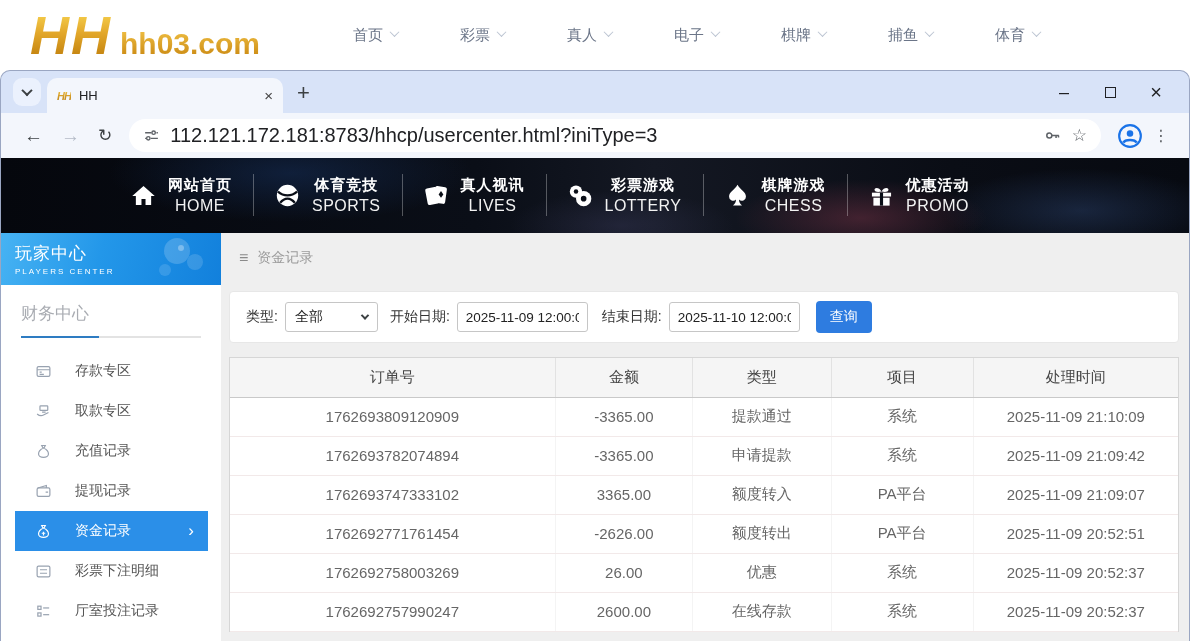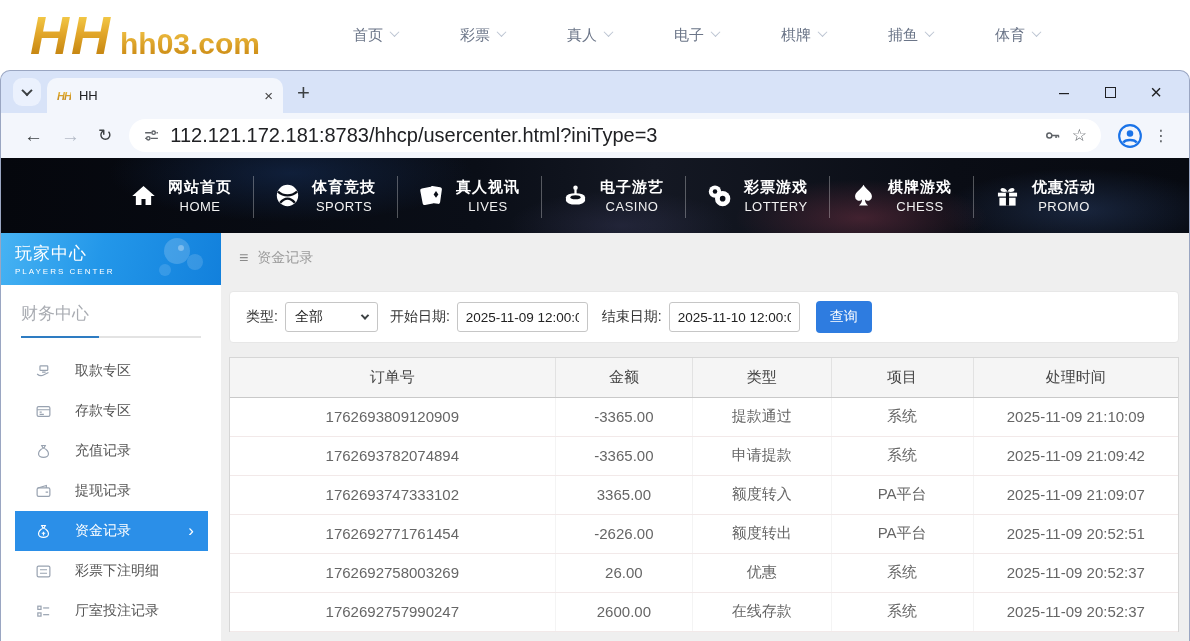--- a/index.html
+++ b/index.html
@@ -63,21 +63,21 @@
       radial-gradient(260px 70px at 290px 20%, rgba(25,55,105,.45), transparent 70%),
       radial-gradient(160px 50px at 620px 90%, rgba(70,70,110,.3), transparent 70%),
       linear-gradient(90deg,#05070D,#0A0E17 40%,#141823 55%,#0A0D15 80%,#070A11); }
   .gn-item { display:flex; align-items:center; gap:11px; padding:0 21px; position:relative; cursor:pointer; }
   .gn-item + .gn-item::before { content:""; position:absolute; left:0; top:-2px; height:42px;
     border-left:1px solid rgba(255,255,255,.30); }
   .gn-icon { width:27px; height:27px; display:flex; }
   .gn-icon svg { width:100%; height:100%; }
   .gn-text { display:flex; flex-direction:column; align-items:center; }
   .gn-zh { color:#fff; font-size:15px; font-weight:700; letter-spacing:1px; }
-  .gn-en { color:#F2F2F2; font-size:13px; margin-top:2px; letter-spacing:.5px; }
+  .gn-en { color:#F2F2F2; font-size:16px; margin-top:2px; letter-spacing:.5px; }
 
   
   .content { height:409px; display:flex; background:#EFEFEF; }
   .sidebar { width:220px; background:#fff; flex:none; }
   .sb-head { height:52px; background:linear-gradient(105deg,#47B3F3,#2397E9 45%,#1280DC);
     color:#fff; padding:9px 0 0 14px; position:relative; overflow:hidden; }
   .sb-head-zh { font-size:17px; letter-spacing:1px; }
   .sb-head-en { font-size:8px; letter-spacing:2px; margin-top:2px; }
   .sb-watermark { position:absolute; right:6px; top:2px; width:80px; height:50px; opacity:.9; }
   .sb-section { margin:17px 20px 0; color:#A9ACB2; font-size:17px; }
@@ -263,37 +263,20 @@
             <path d="M16 8 l2.1 3 -2.1 3 -2.1 -3 z" fill="#0A0E17"></path>
           </svg>
 
         </span>
         <span class="gn-text">
           <span class="gn-zh">真人视讯</span>
           <span class="gn-en">LIVES</span>
         </span>
       </div>
 
-      <div class="gn-item">
-        <span class="gn-icon">
-
-          <svg viewBox="0 0 24 24">
-            <circle cx="12" cy="5" r="2" fill="#fff"></circle>
-            <rect x="11" y="6.5" width="2" height="5.5" fill="#fff"></rect>
-            <ellipse cx="12" cy="13.5" rx="8.5" ry="3.6" fill="#fff"></ellipse>
-            <path d="M3.5 14 v2.5 a8.5 3.6 0 0 0 17 0 V14" fill="#fff"></path>
-            <ellipse cx="12" cy="13.5" rx="4.5" ry="1.8" fill="#0A0E17"></ellipse>
-          </svg>
-
-        </span>
-        <span class="gn-text">
-          <span class="gn-zh">电子游艺</span>
-          <span class="gn-en">CASINO</span>
-        </span>
-      </div>
 
       <div class="gn-item">
         <span class="gn-icon">
 
           <svg viewBox="0 0 24 24">
             <circle cx="8" cy="8.5" r="5.5" fill="#fff"></circle>
             <circle cx="14.8" cy="14.8" r="6.8" fill="#fff"></circle>
             <circle cx="8" cy="8.5" r="2" fill="#0A0E17"></circle>
             <circle cx="14.8" cy="14.8" r="2.5" fill="#0A0E17"></circle>
           </svg>
@@ -348,40 +331,40 @@
           <circle cx="30" cy="35" r="6" fill="rgba(255,255,255,.14)"></circle>
           <circle cx="46" cy="13" r="3" fill="rgba(255,255,255,.35)"></circle>
         </svg>
       </div>
       <div class="sb-section">财务中心</div>
       <div class="sb-underline"></div>
       <div class="sb-menu">
 
           <div class="sb-item">
             <span class="sb-icon">
+              <svg viewBox="0 0 24 24" fill="none" stroke="currentColor" stroke-width="1.7">
+                <rect x="3" y="5" width="18" height="14" rx="2"></rect>
+                <path d="M3 9.5 H21 M6.5 13 h3 M6.5 16 h6"></path>
+              </svg>
+
+            </span>
+            <span>存款专区</span>
+
+          </div>
+
+          <div class="sb-item">
+            <span class="sb-icon">
 
               <svg viewBox="0 0 24 24" fill="none" stroke="currentColor" stroke-width="1.7">
                 <rect x="7" y="4" width="11" height="6.5" rx="1"></rect>
                 <path d="M3 15.5 c3.5 3 6 3.2 9 1.4 l7 -3.4 M10 13 h5"></path>
               </svg>
 
             </span>
             <span>取款专区</span>
-
-          </div>
-
-          <div class="sb-item">
-            <span class="sb-icon">
-              <svg viewBox="0 0 24 24" fill="none" stroke="currentColor" stroke-width="1.7">
-                <rect x="3" y="5" width="18" height="14" rx="2"></rect>
-                <path d="M3 9.5 H21 M6.5 13 h3 M6.5 16 h6"></path>
-              </svg>
-
-            </span>
-            <span>存款专区</span>
 
           </div>
 
           <div class="sb-item">
             <span class="sb-icon">
 
               <svg viewBox="0 0 24 24" fill="none" stroke="currentColor" stroke-width="1.7">
                 <path d="M9.5 3.5 h5 L12.8 7 h-1.6 Z M12 7 C7.5 9 5 12.5 5 15.5 a7 4.8 0 0 0 14 0 C19 12.5 16.5 9 12 7 Z"></path>
               </svg>
 

